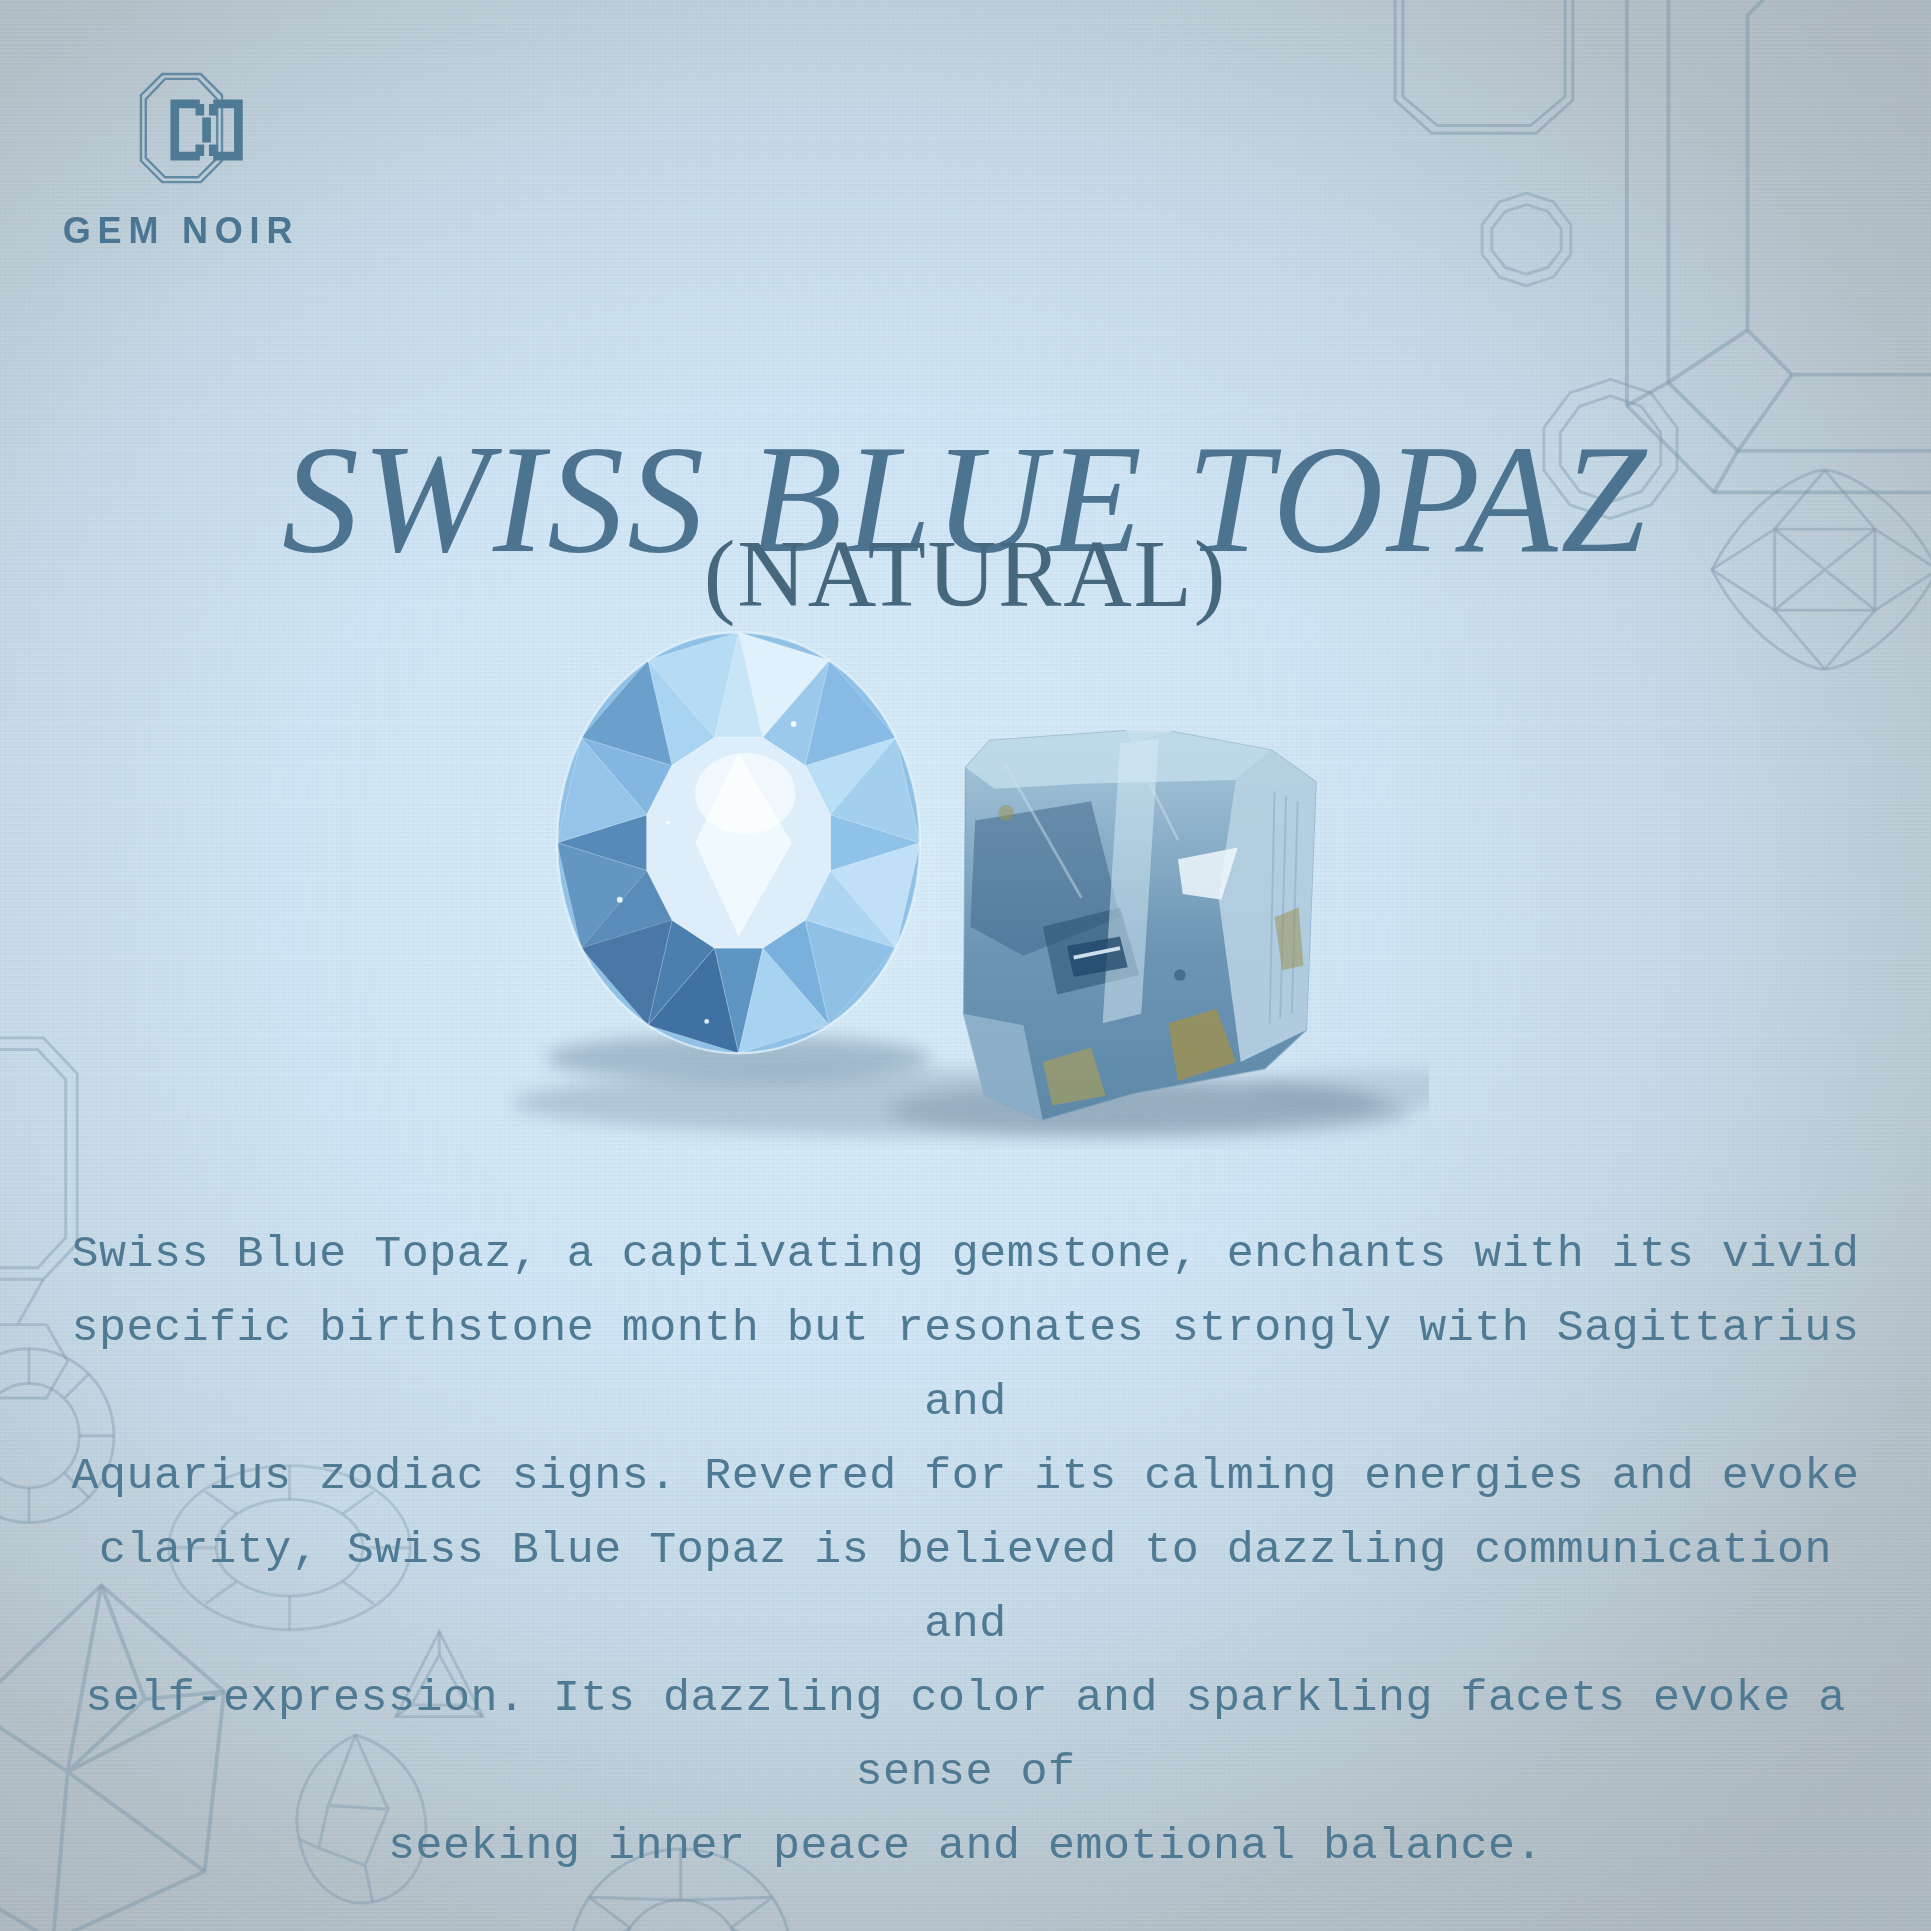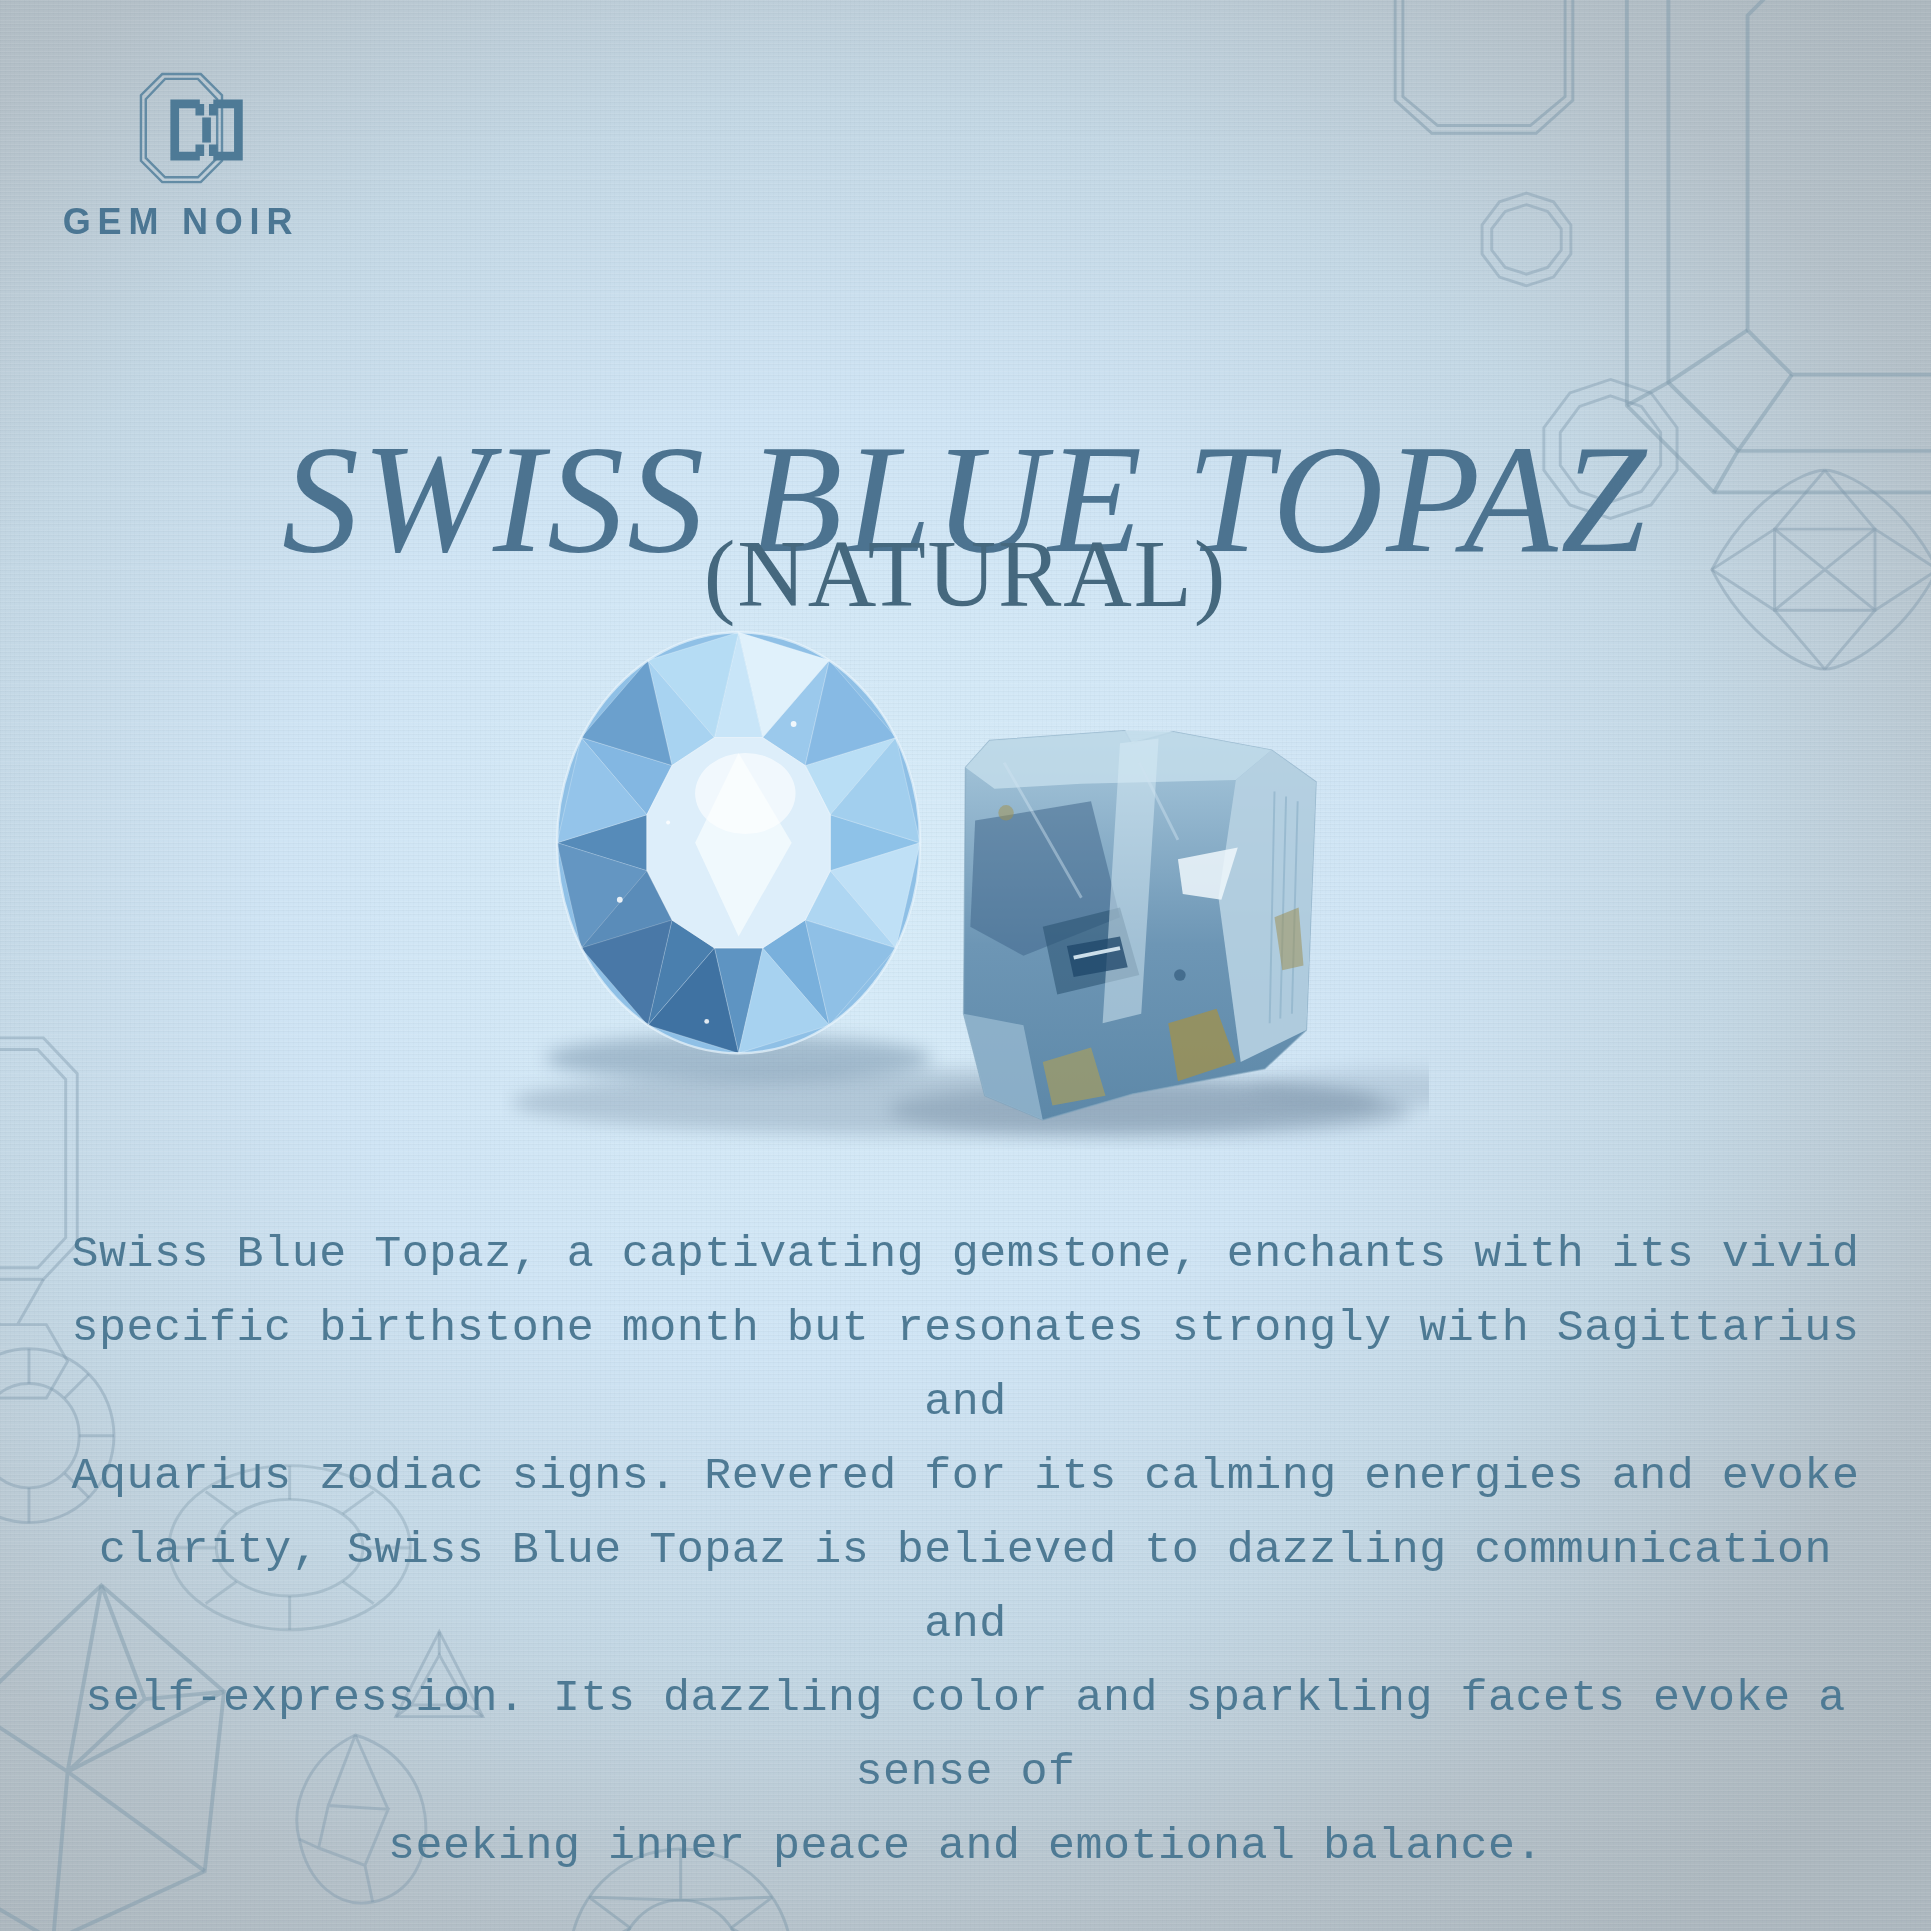--- a/index.html
+++ b/index.html
@@ -13,21 +13,21 @@
       repeating-linear-gradient(180deg, rgba(255,255,255,.07) 0 1px, rgba(90,110,125,.045) 1px 1.9px, rgba(255,255,255,0) 1.9px 3.9px),
       repeating-linear-gradient(90deg, rgba(120,140,152,.035) 0 1px, rgba(255,255,255,0) 1px 4.8px),
       radial-gradient(ellipse 1448px 1255px at 43% 46%, #d7ecf8 0%, #cfe4f4 38%, #c3d7e4 62%, #b4c0c8 85%, #adb8bf 100%);
   }
   .decor{position:absolute;inset:0;z-index:1;}
   .content{position:absolute;inset:0;z-index:2;}
 
   .brand{position:absolute;left:58px;top:72px;width:246px;text-align:center;}
   .brand-mark{display:block;margin:0 auto;}
   .brand-name{
-    margin-top:13px;
+    margin-top:22px;
     font-size:36px;font-weight:bold;letter-spacing:6.8px;
     color:#4b7693;white-space:nowrap;
   }
 
   .title{
     position:absolute;top:319px;left:0;width:100%;
     text-align:center;
     font-family:"Liberation Serif",serif;
     font-size:154px;line-height:1;font-weight:500;
     letter-spacing:2.9px;color:#4c7390;white-space:nowrap;font-style:italic;

